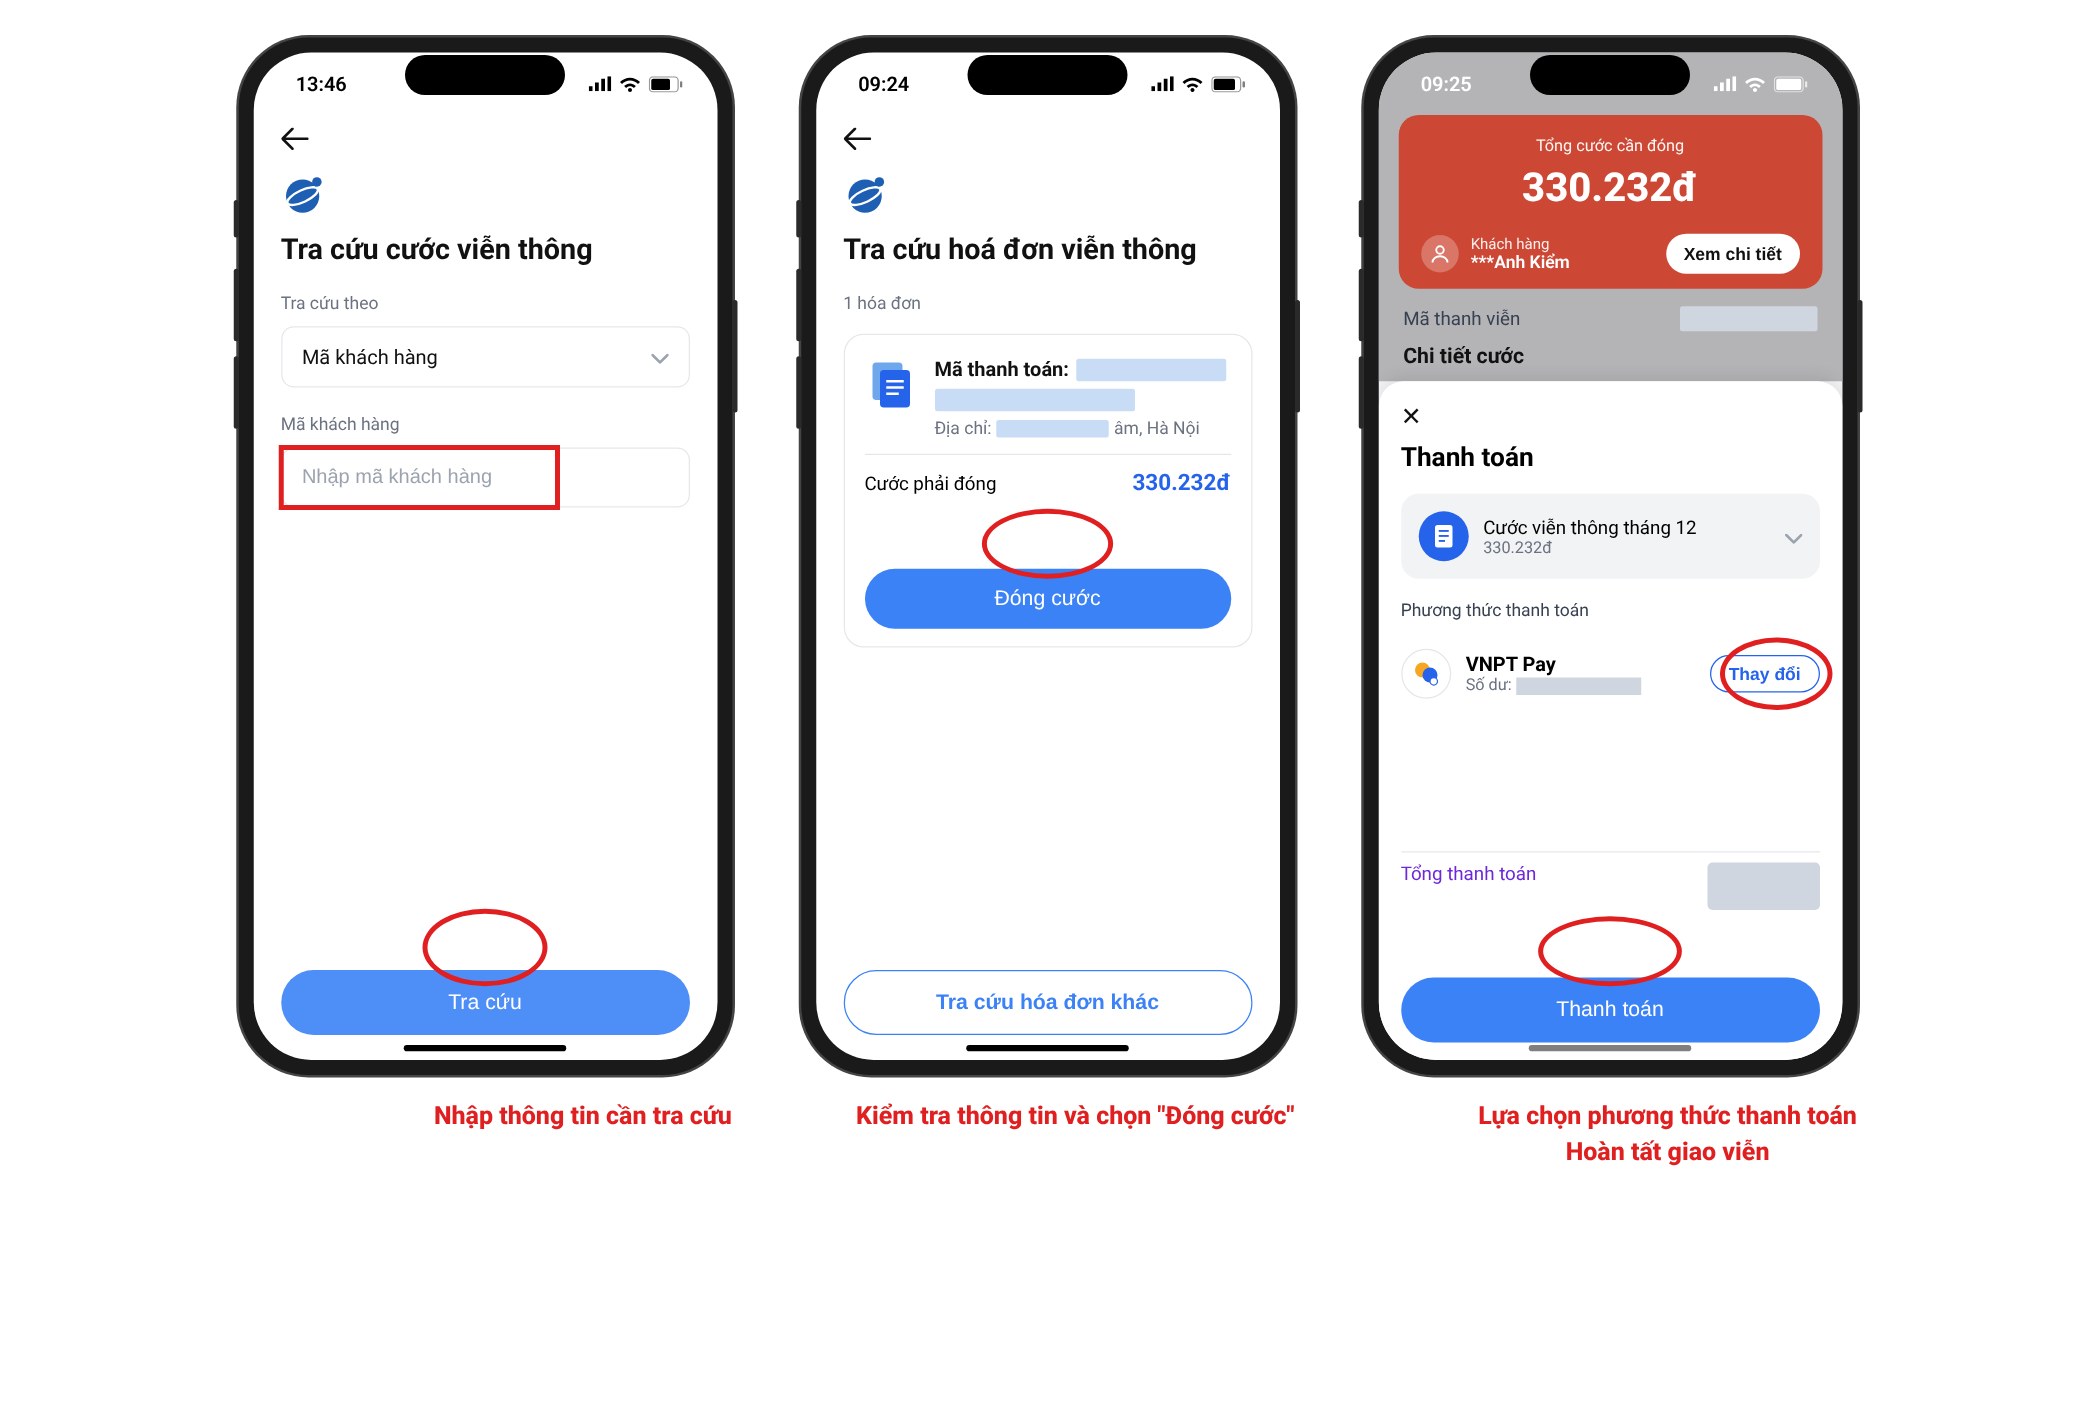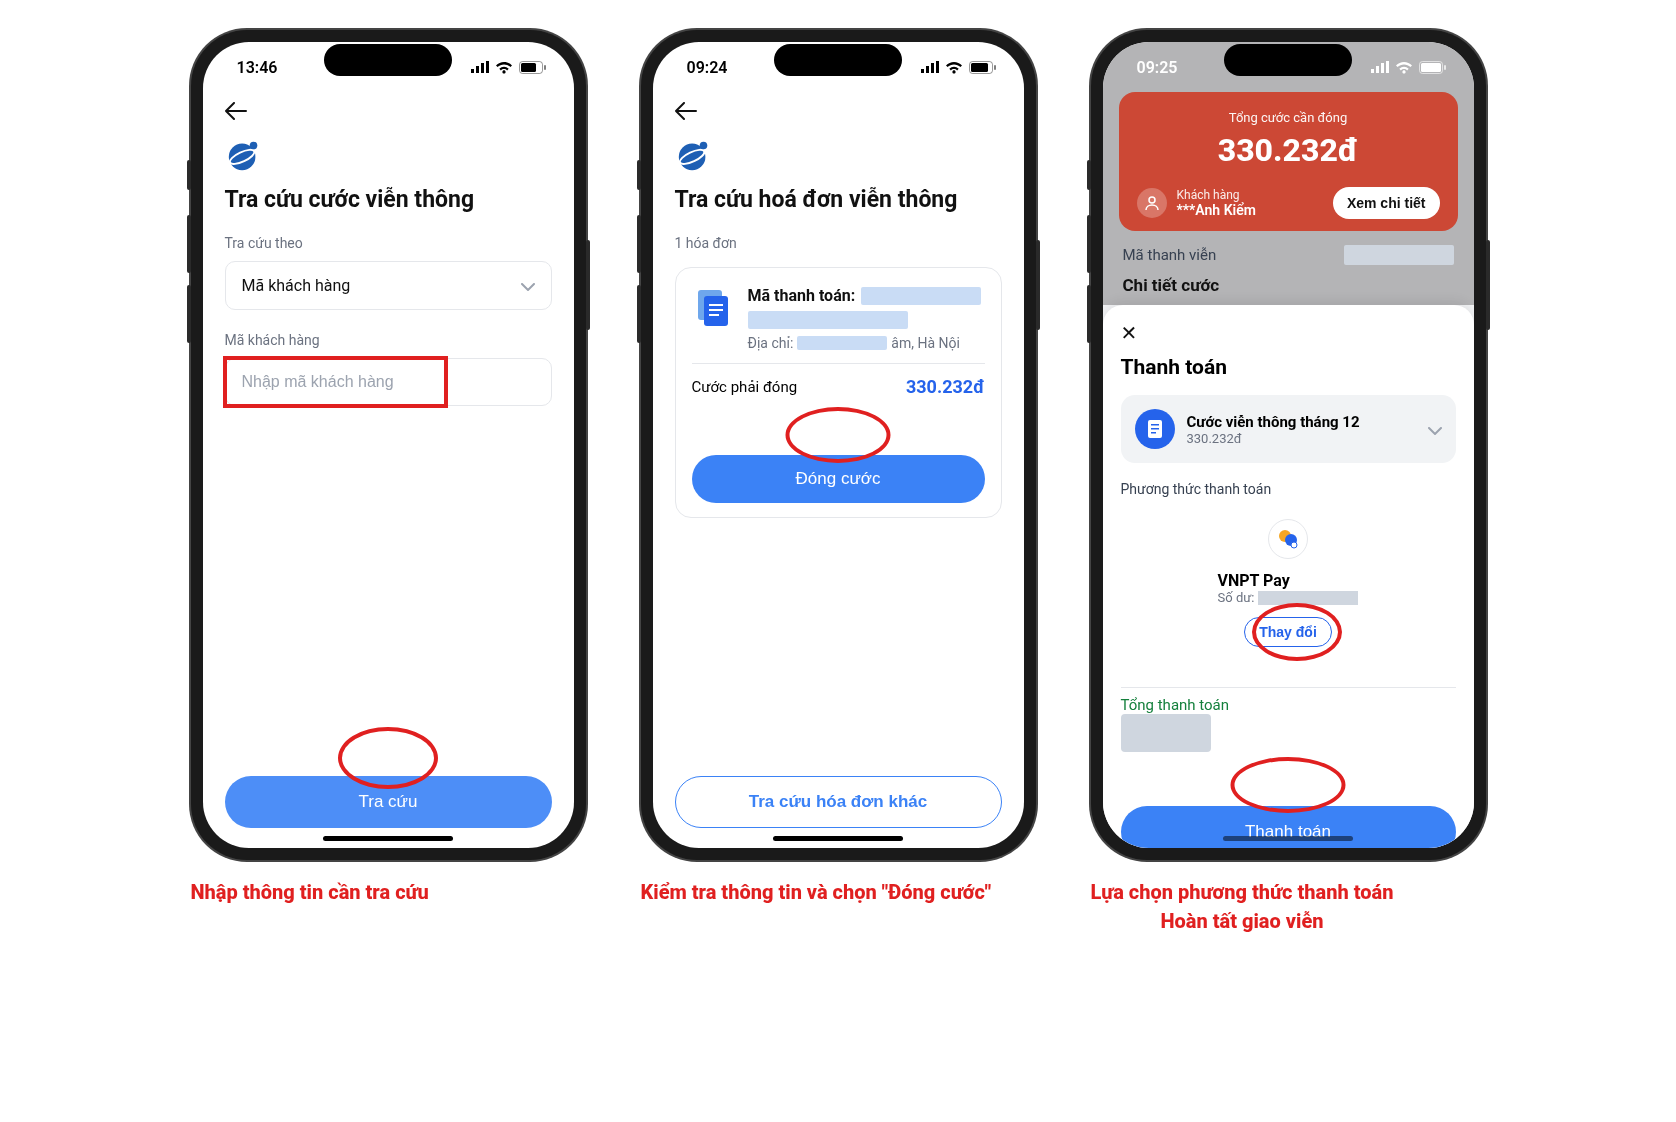--- a/index.html
+++ b/index.html
@@ -5,21 +5,21 @@
   * { box-sizing: border-box; margin: 0; padding: 0; }
   body {
     background: #fff;
     font-family: -apple-system, BlinkMacSystemFont, "Segoe UI", Roboto, Helvetica, Arial, sans-serif;
     display: flex;
     justify-content: center;
     align-items: flex-start;
     gap: 55px;
     padding: 30px 40px 30px 40px;
   }
-  .phone-wrap { display: flex; flex-direction: column; align-items: flex-start; }
+  .phone-wrap { display: flex; flex-direction: column; align-items: flex-end; }
   .phone {
     width: 395px;
     height: 830px;
     border-radius: 56px;
     background: #1a1a1a;
     padding: 12px;
     position: relative;
     box-shadow: 0 0 0 2px #444;
   }
   .phone::before {
@@ -156,35 +156,35 @@
     box-shadow: 0 -4px 12px rgba(0,0,0,.08);
   }
   .close-x { font-size: 20px; font-weight: 300; color: #111; cursor:pointer; margin-bottom: 10px; }
   .sheet-title { font-size: 21px; font-weight: 700; margin-bottom: 16px; }
   .pay-item {
     background: #f1f3f5; border-radius: 14px; padding: 14px; display:flex; align-items:center; gap: 12px;
     margin-bottom: 18px;
   }
   .pay-item-icon { width: 40px; height: 40px; border-radius: 50%; background: #2563eb; display:flex; align-items:center; justify-content:center; color:#fff; font-size:18px; }
   .pay-item-body { flex:1; }
-  .pay-item-body .t1 { font-size: 15px; font-weight: 700; }
+  .pay-item-body .t1 { font-size: 15px; font-weight: 400; }
   .pay-item-body .t2 { font-size: 13px; color: #6b7280; }
   .pay-item .chev2 { color: #9ca3af; }
 
-  .method-row { display:flex; align-items:center; gap: 12px; margin-bottom: 16px; position:relative;flex-direction:column; }
+  .method-row { display:flex; align-items:center; gap: 12px; margin-bottom: 16px; position:relative; }
   .method-icon { width: 40px; height: 40px; border-radius: 50%; background:#fff; border:1px solid #e5e7eb; display:flex; align-items:center; justify-content:center; }
   .method-body { flex:1; }
   .method-body .m1 { font-size: 16px; font-weight: 700; }
   .method-body .m2 { font-size: 13px; color: #6b7280; display:flex; align-items:center; gap:4px; }
   .change-btn { background:#fff; color:#2563eb; border:1.5px solid #2563eb; border-radius:18px; padding: 6px 14px; font-size:14px; font-weight:600; cursor:pointer; }
 
   .total-row {
     border-top:1px solid #e5e7eb;
     padding: 8px 0 10px 0; margin-top: 24px;
-    display:flex; justify-content:space-between; align-items:flex-start; font-size:15px; color:#15803d;flex-direction:column;
+    display:flex; justify-content:space-between; align-items:flex-start; font-size:15px; color:#6d28d9;
   }
   .total-row .rbox { background:#cfd6df; width: 90px; height: 38px; border-radius:4px; }
 
   .home-indicator {
     position:absolute; bottom: 7px; left:50%; transform:translateX(-50%);
     width: 130px; height: 5px; background: #000; border-radius: 3px;
   }
   .home-indicator.light { background: rgba(0,0,0,.5); }
 
   .caption {

